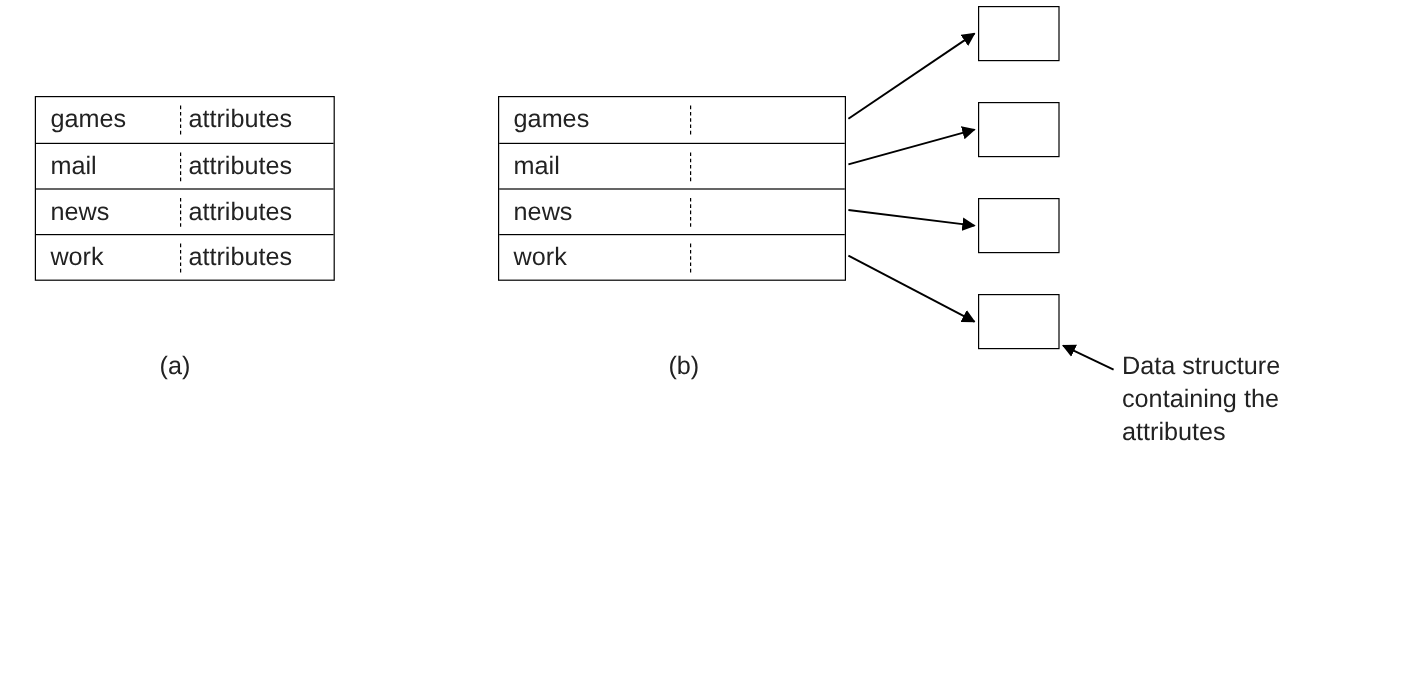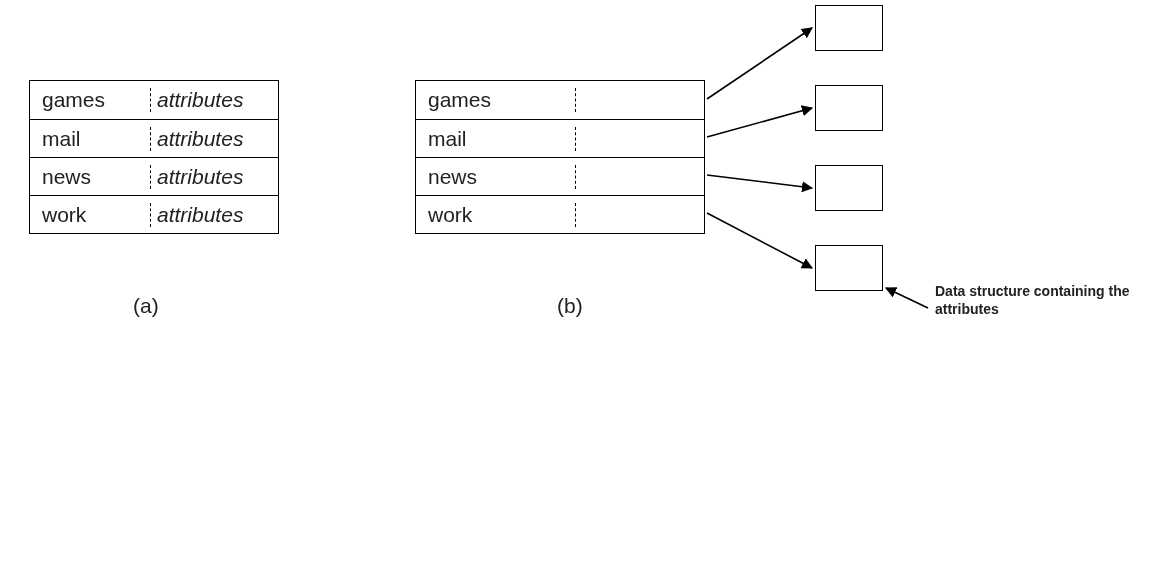--- a/index.html
+++ b/index.html
@@ -31,21 +31,20 @@
     }
     .table-a .row + .row { border-top: 1.5px solid #000; }
     .table-a .cell-name {
       width: 120px;
       padding-left: 12px;
     }
     .table-a .cell-attr {
       flex: 1;
       padding-left: 6px;
       border-left: 1.5px dashed #000;
-      font-style: italic;
     }
 
     .label-a {
       position: absolute;
       left: 133px;
       top: 294px;
     }
 
     
     .table-b {
@@ -89,25 +88,24 @@
     svg.arrows {
       position: absolute;
       left: 0; top: 0;
       width: 1169px; height: 567px;
       pointer-events: none;
     }
 
     .callout-text {
       position: absolute;
       left: 935px;
-      top: 282px;
+      top: 292px;
       width: 200px;
-      font-size: 14px;
+      font-size: 21px;
       line-height: 1.3;
-      font-weight: bold;
     }
 
     .caption {
       position: absolute;
       left: 90px;
       top: 430px;
       width: 1000px;
       font-family: "Times New Roman", Times, serif;
       font-size: 22px;
       line-height: 1.35;

